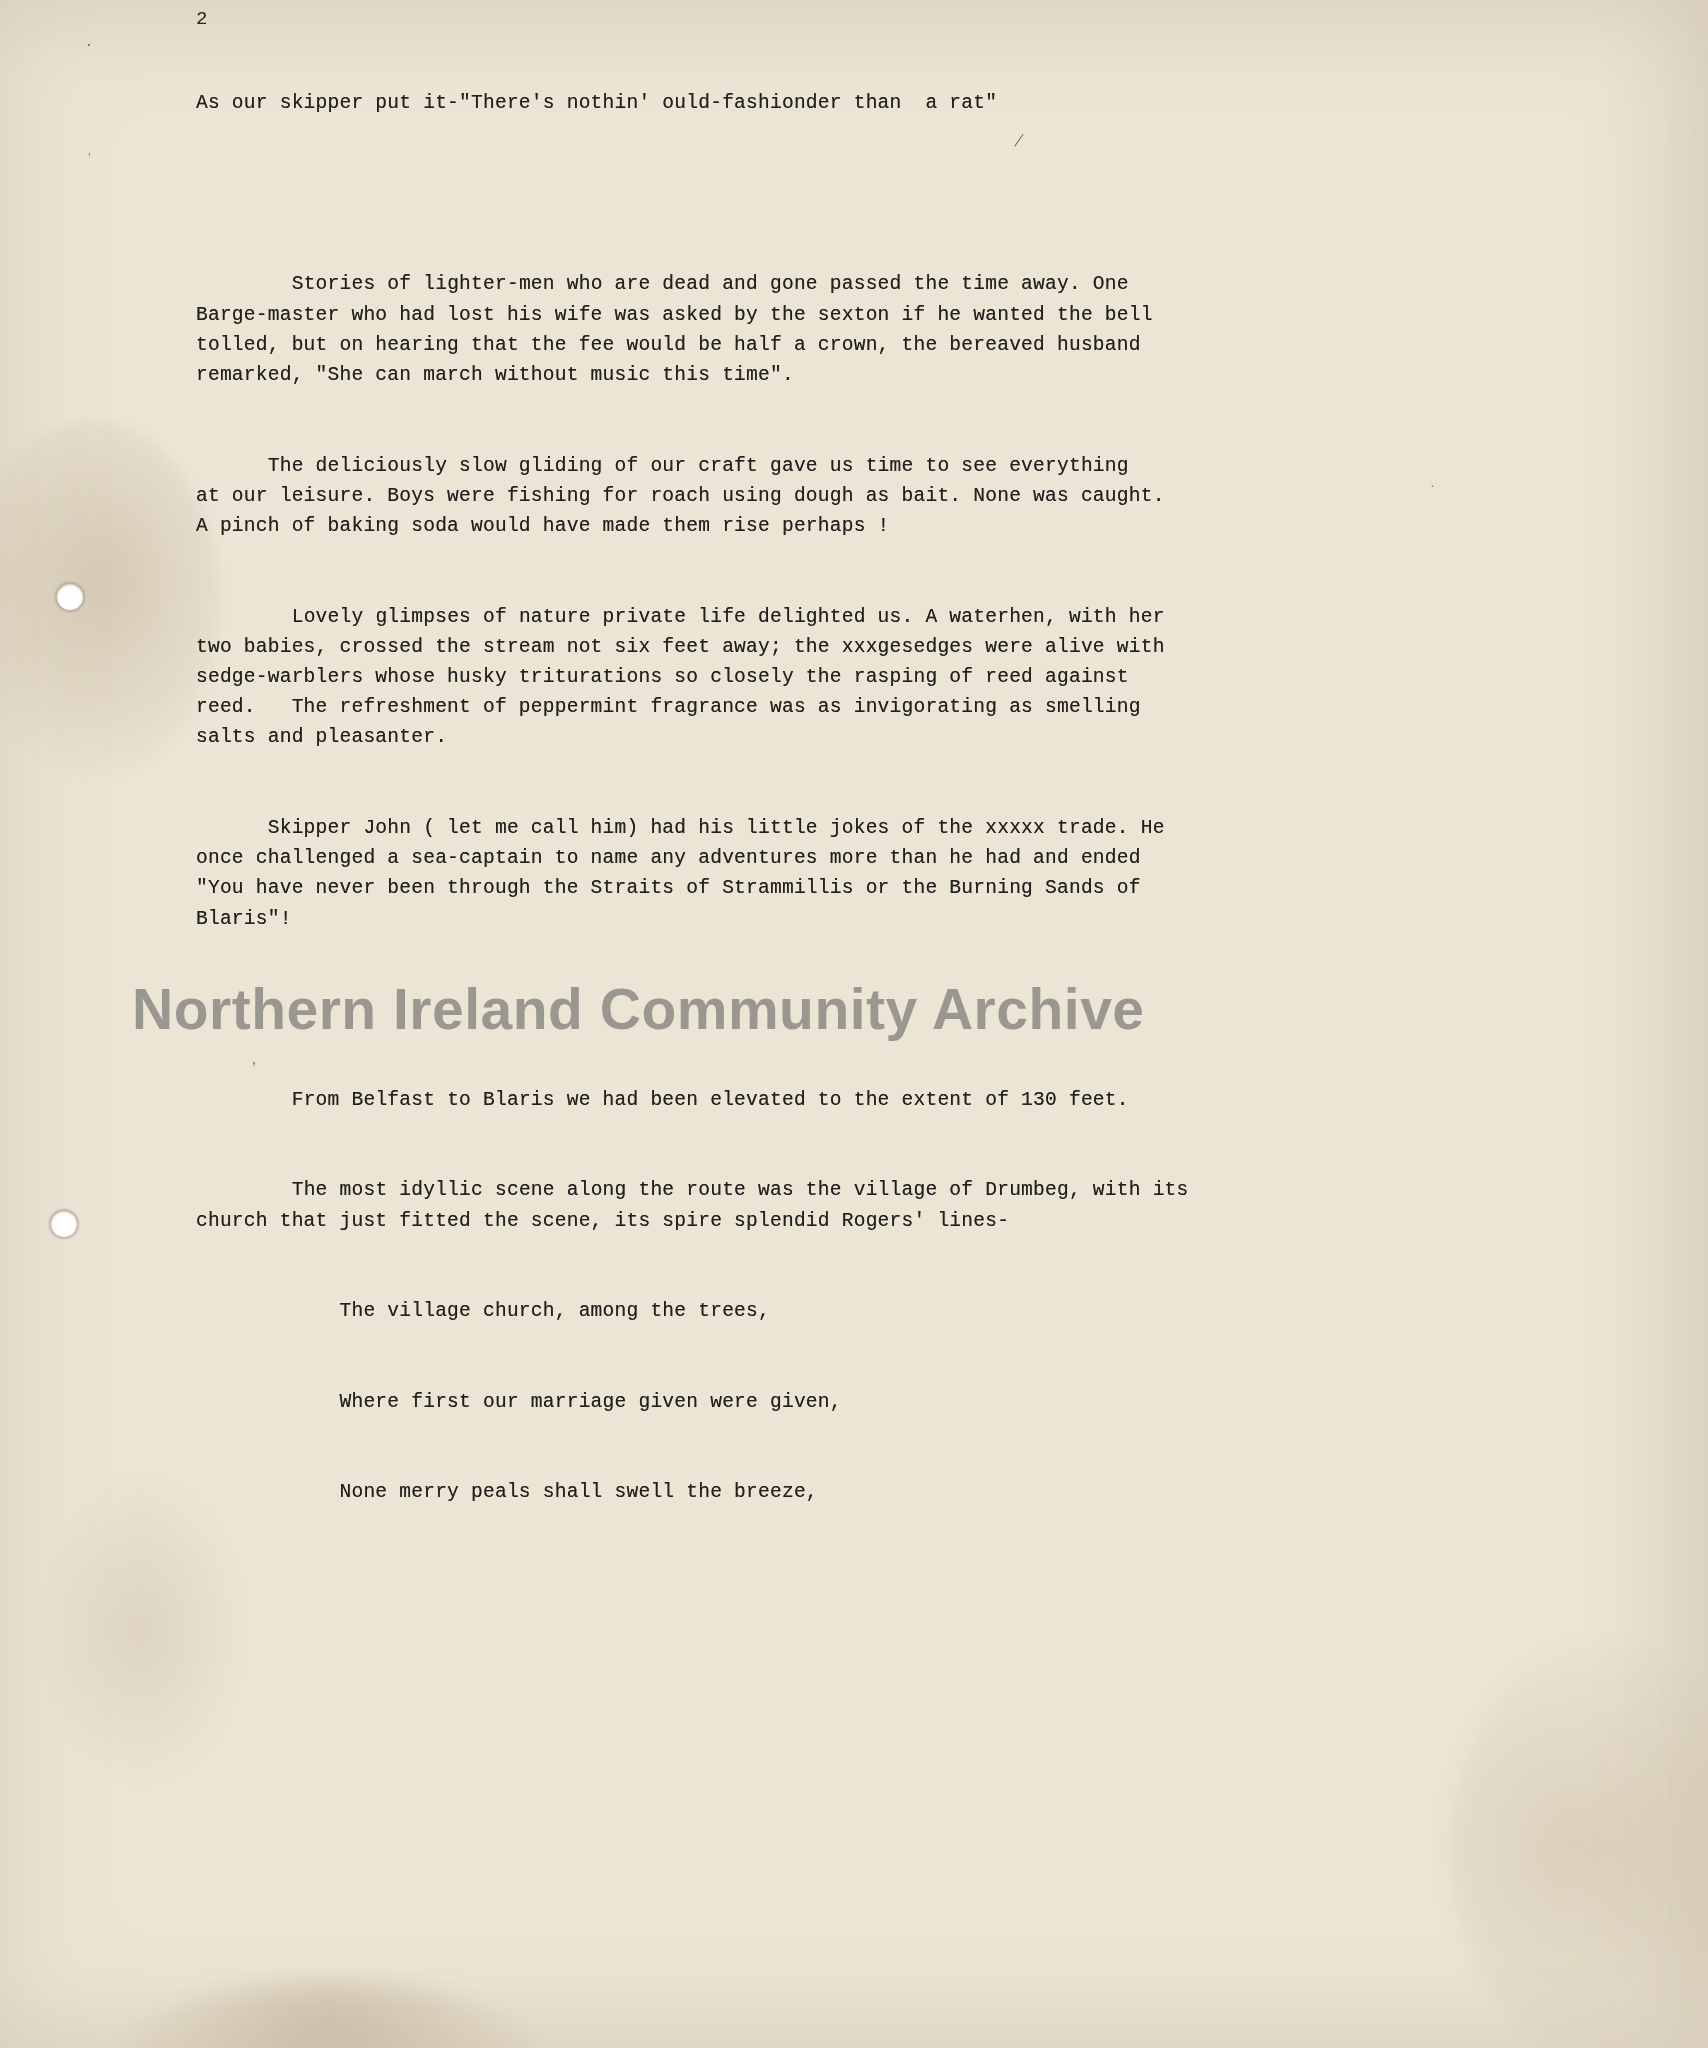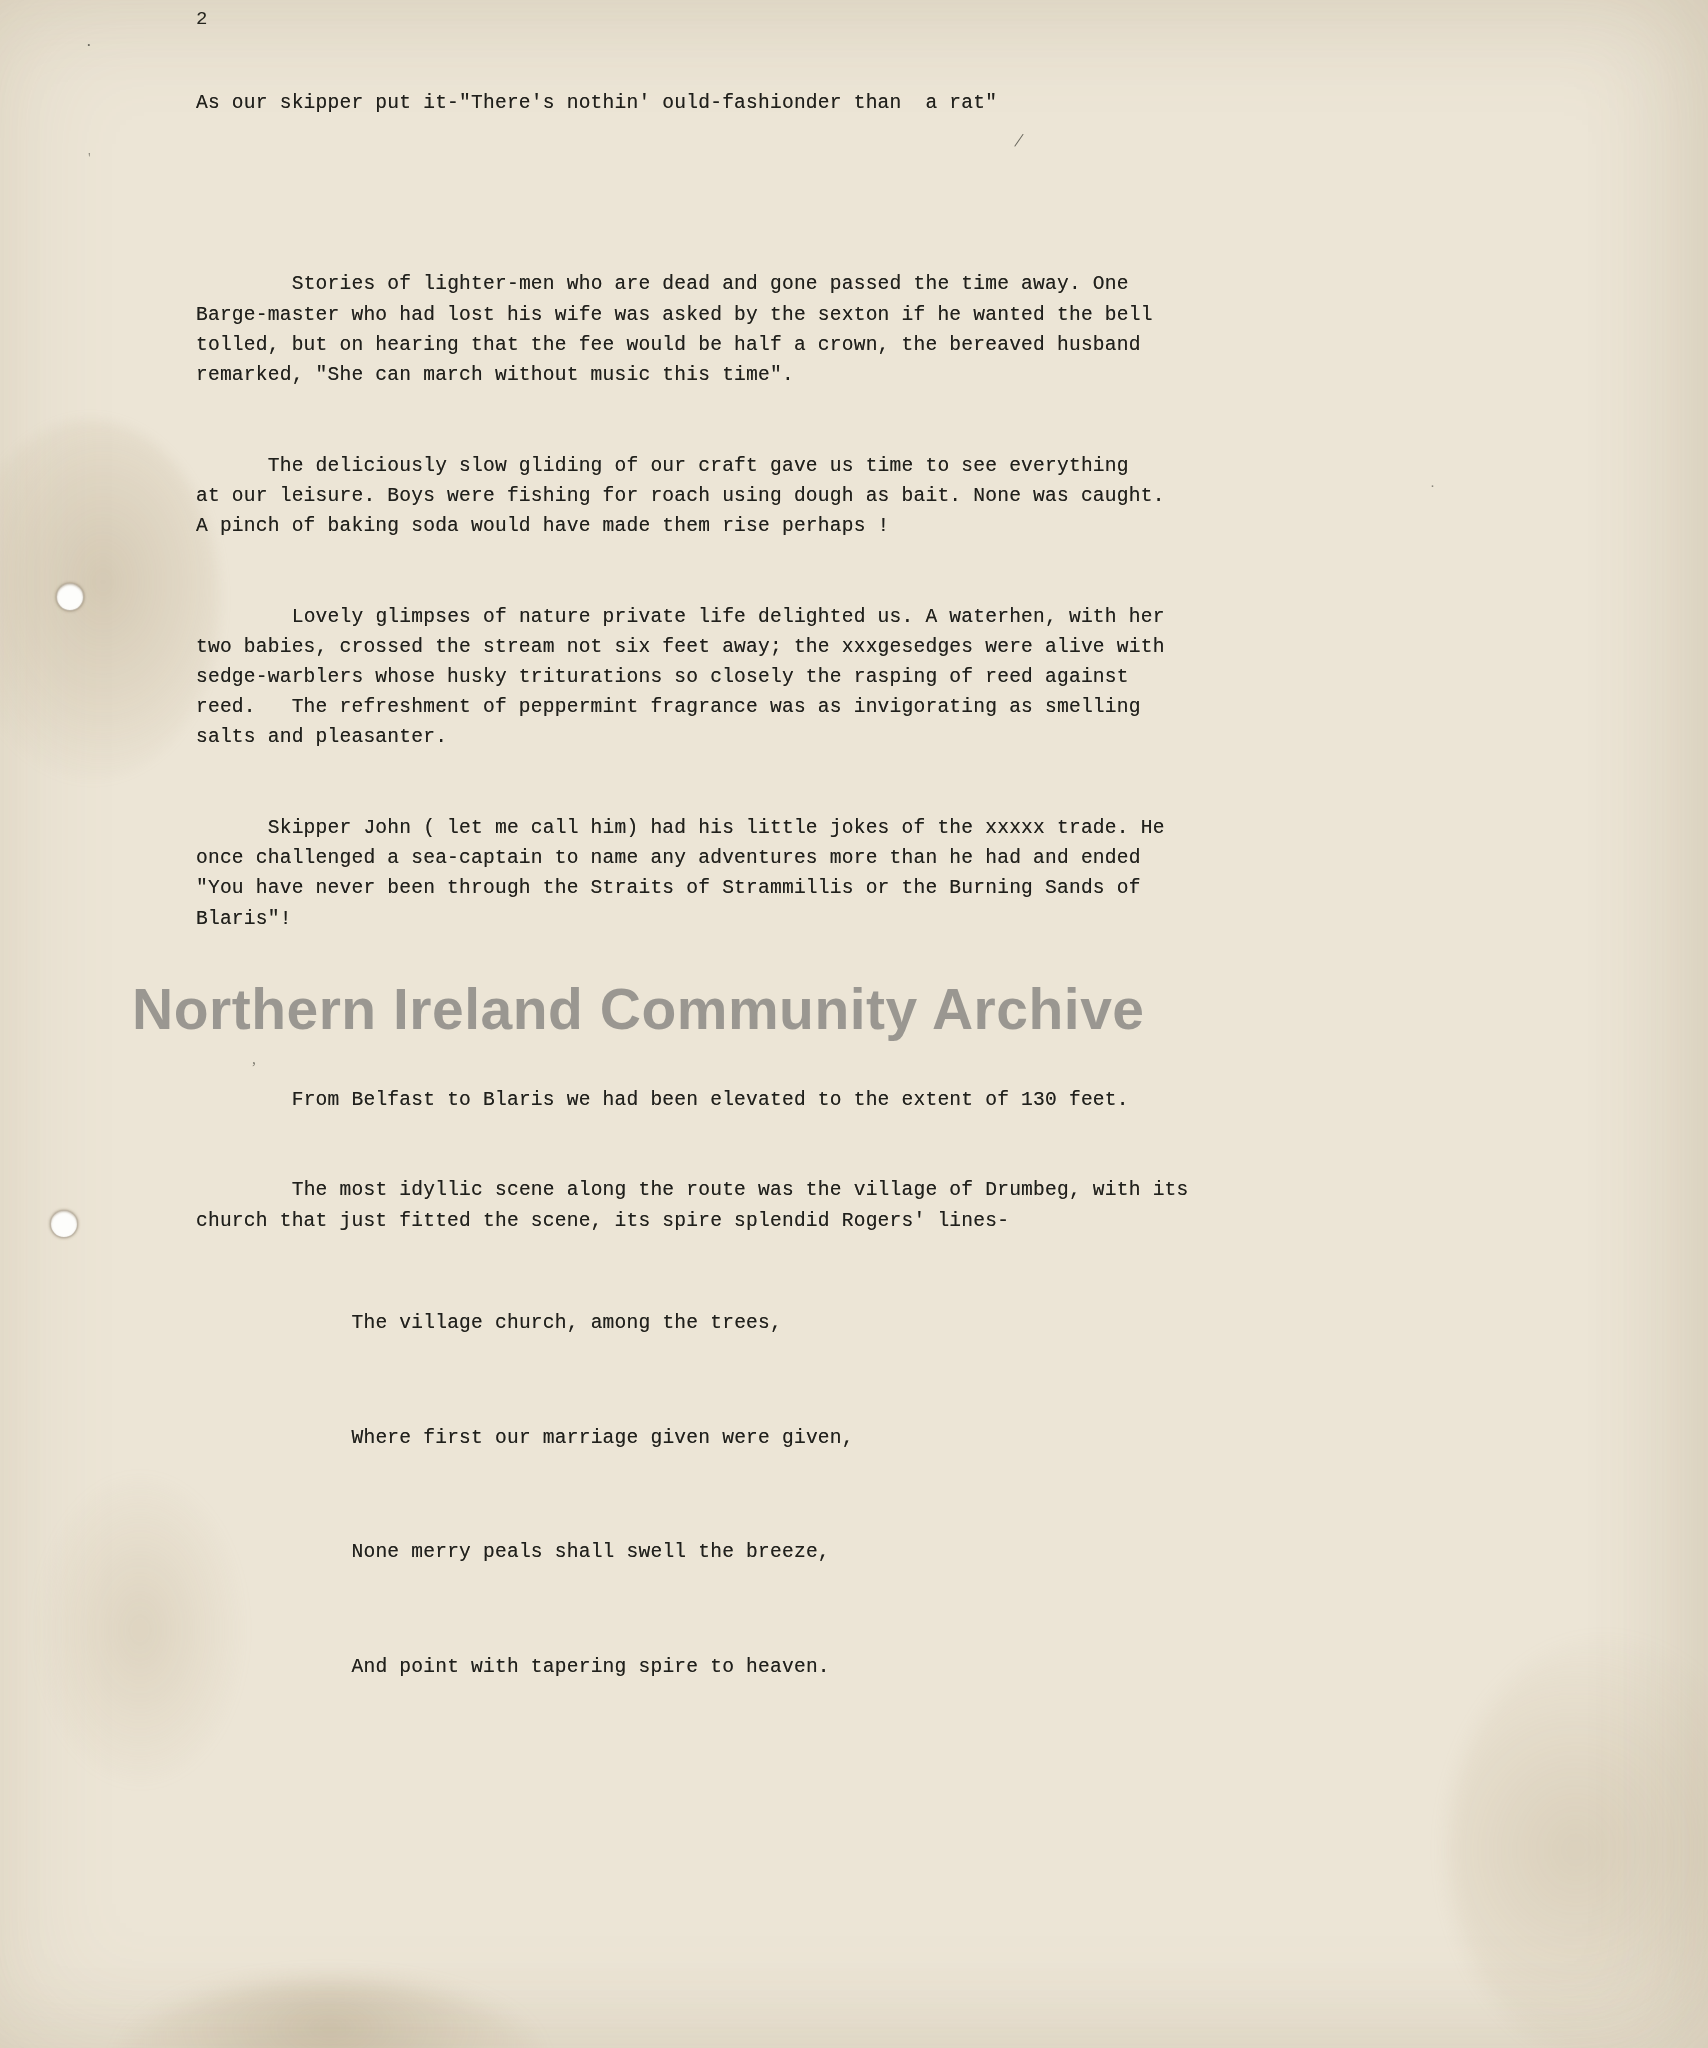--- a/index.html
+++ b/index.html
@@ -103,21 +103,21 @@
     top: 28px;
     width: 1460px;
   }
   .para {
     margin: 0;
     white-space: pre-wrap;
   }
   .blankline { height: 30px; }
 
   .verse {
-    margin: 12px;
+    margin: 0;
     white-space: pre-wrap;
     padding-left: 0;
   }
 
   
   .mark {
     position: absolute;
     color: #3a3a32;
     font-family: "Liberation Serif", serif;
     opacity: 0.75;
@@ -185,21 +185,20 @@
 once challenged a sea-captain to name any adventures more than he had and ended
 "You have never been through the Straits of Strammillis or the Burning Sands of
 Blaris"!</p>
     <div class="blankline"></div>
     <p class="para">        From Belfast to Blaris we had been elevated to the extent of 130 feet.</p>
     <p class="para">        The most idyllic scene along the route was the village of Drumbeg, with its
 church that just fitted the scene, its spire splendid Rogers' lines-</p>
     <p class="verse">            The village church, among the trees,</p>
     <p class="verse">            Where first our marriage given were given,</p>
     <p class="verse">            None merry peals shall swell the breeze,</p>
-    <p class="verse">            And point with tapering spire to heaven.</p>
     
     
     
     
     
   </div>
 
   <div class="watermark">Northern Ireland Community Archive</div>
 
 </div>

